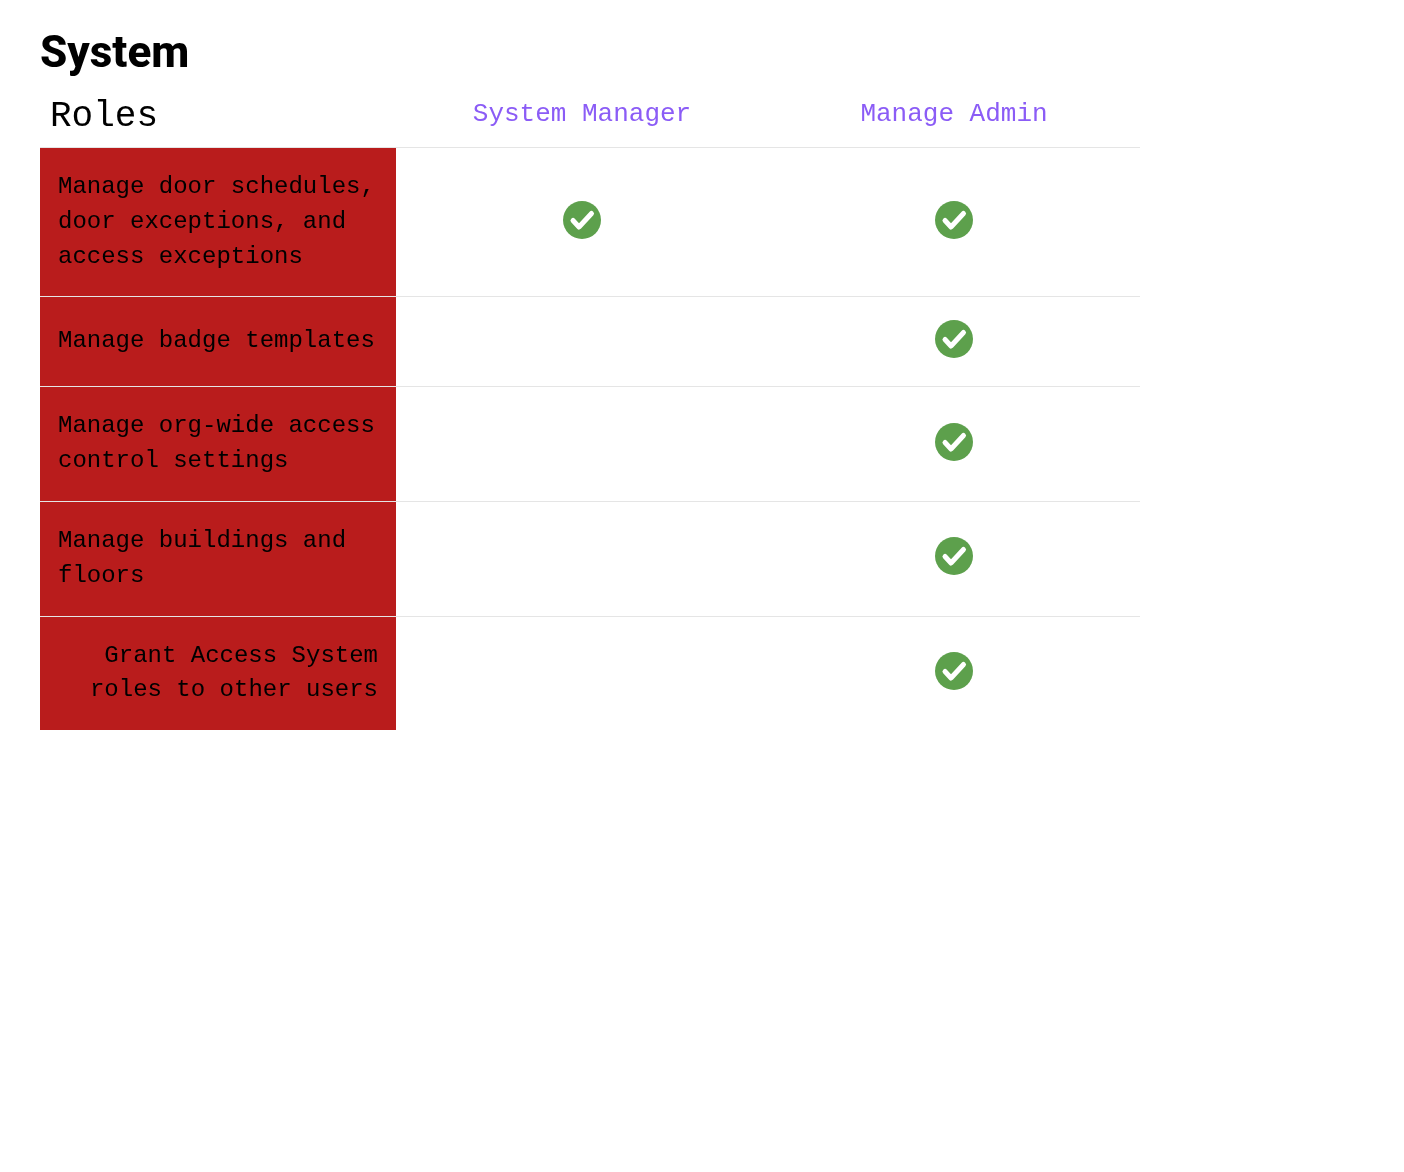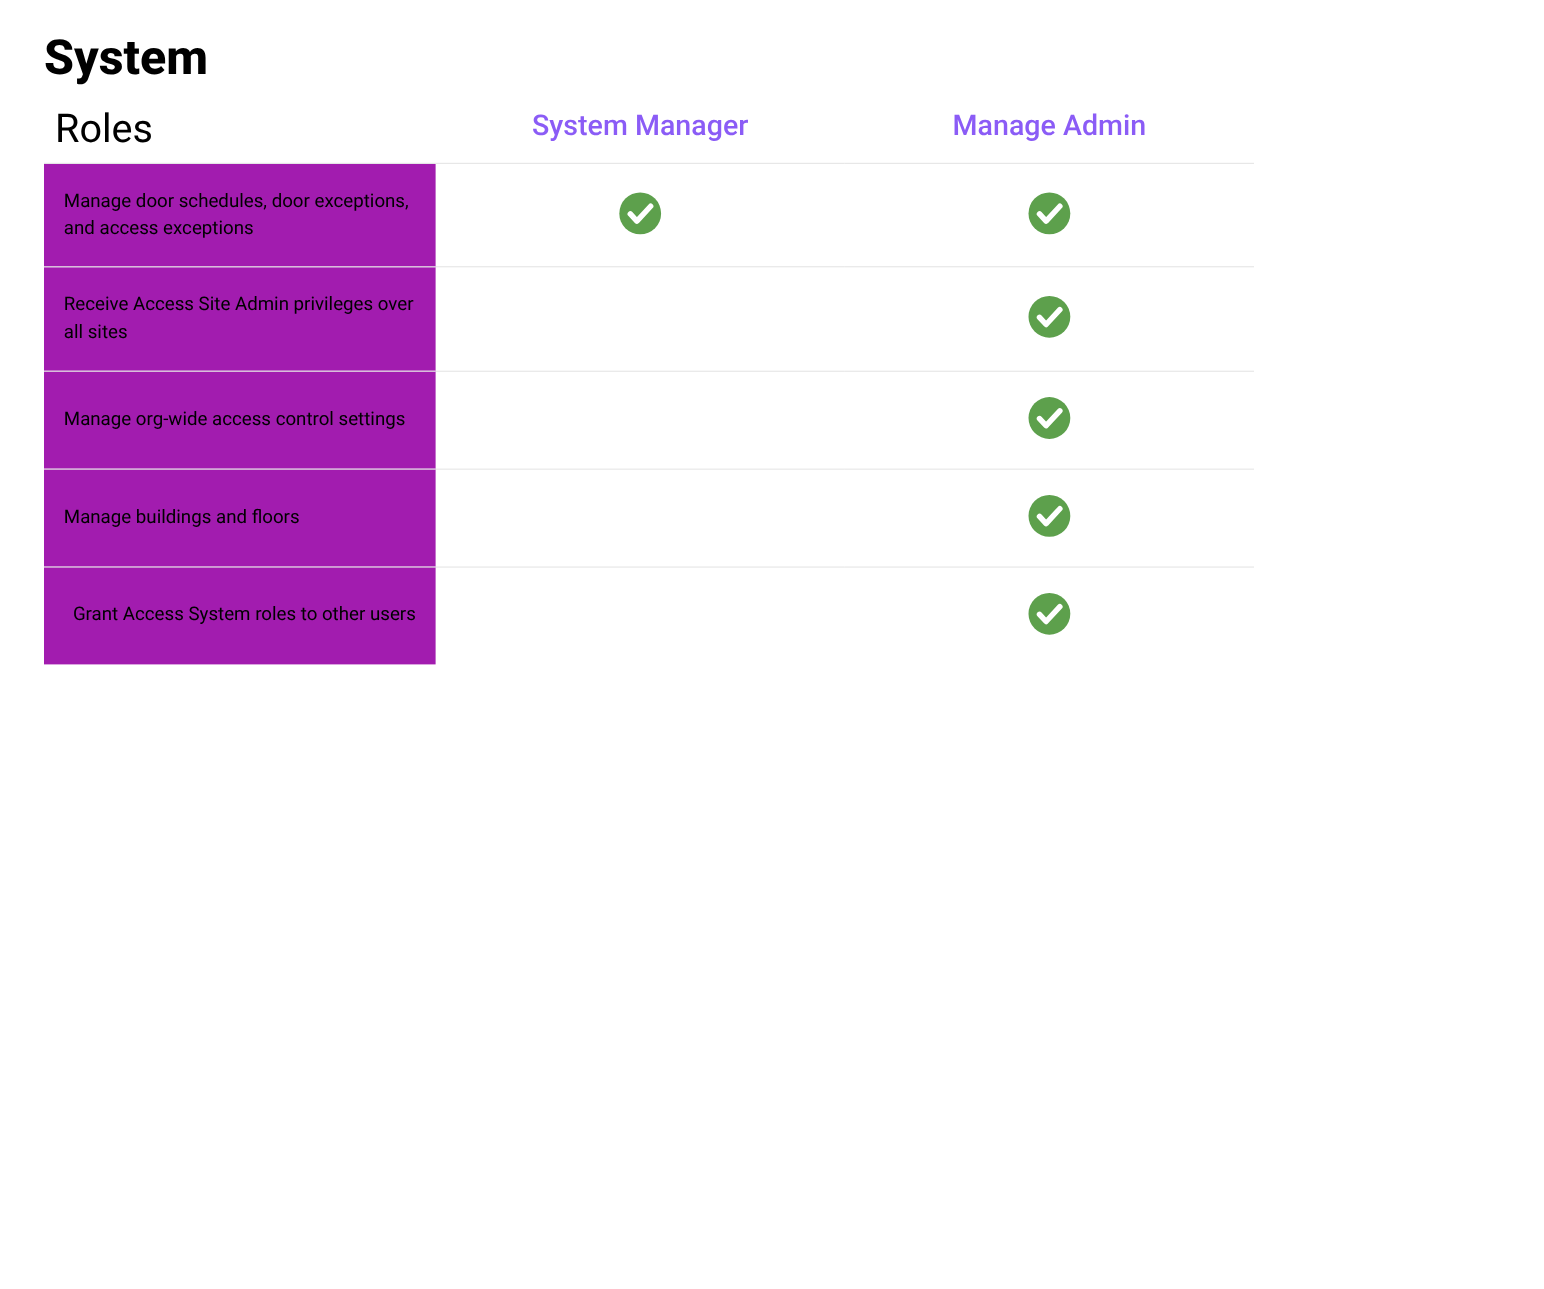--- a/index.html
+++ b/index.html
@@ -21,20 +21,21 @@
       font-weight: 800;
       color: #000;
       line-height: 1.0;
     }
     .table-container {
       width: 1100px;
     }
     .table {
       width: 100%;
       border-collapse: collapse;
+      font-family: Liberation Mono, monospace;
     }
     .header-row {
       border-bottom: 1px solid #e5e5e5;
     }
     .header-row th {
       text-align: center;
       font-size: 26px;
       font-weight: 500;
       color: #8b5cf6;
       padding: 12px 16px 18px 16px;
@@ -53,23 +54,23 @@
     }
     .data-row:last-child {
       border-bottom: none;
       text-align: right;
     }
     .data-row td {
       padding: 22px 16px;
       vertical-align: middle;
     }
     .role-label-cell {
-      background: #a21caf;
+      background: #b91c1c;
       width: 356px;
-      font-size: 17px;
+      font-size: 24px;
       font-weight: 400;
       color: #000;
       line-height: 1.45;
       padding-left: 18px !important;
       padding-right: 18px !important;
     }
     .check-cell {
       text-align: center;
       width: 372px;
     }
@@ -112,21 +113,21 @@
     </svg>
   </span></td>
           <td class="check-cell"><span class="check-icon">
     <svg viewBox="0 0 40 40">
       <circle cx="20" cy="20" r="19" fill="#5da04c"></circle>
       <path d="M11 20.5 L17 27 L29.5 13.5" stroke="#ffffff" stroke-width="5" fill="none" stroke-linecap="round" stroke-linejoin="round"></path>
     </svg>
   </span></td>
         </tr>
         <tr class="data-row">
-          <td class="role-label-cell">Receive Access Site Admin privileges over all sites</td>
+          <td class="role-label-cell">Manage badge templates</td>
           <td class="check-cell"></td>
           <td class="check-cell"><span class="check-icon">
     <svg viewBox="0 0 40 40">
       <circle cx="20" cy="20" r="19" fill="#5da04c"></circle>
       <path d="M11 20.5 L17 27 L29.5 13.5" stroke="#ffffff" stroke-width="5" fill="none" stroke-linecap="round" stroke-linejoin="round"></path>
     </svg>
   </span></td>
         </tr>
         <tr class="data-row">
           <td class="role-label-cell">Manage org-wide access control settings</td>

